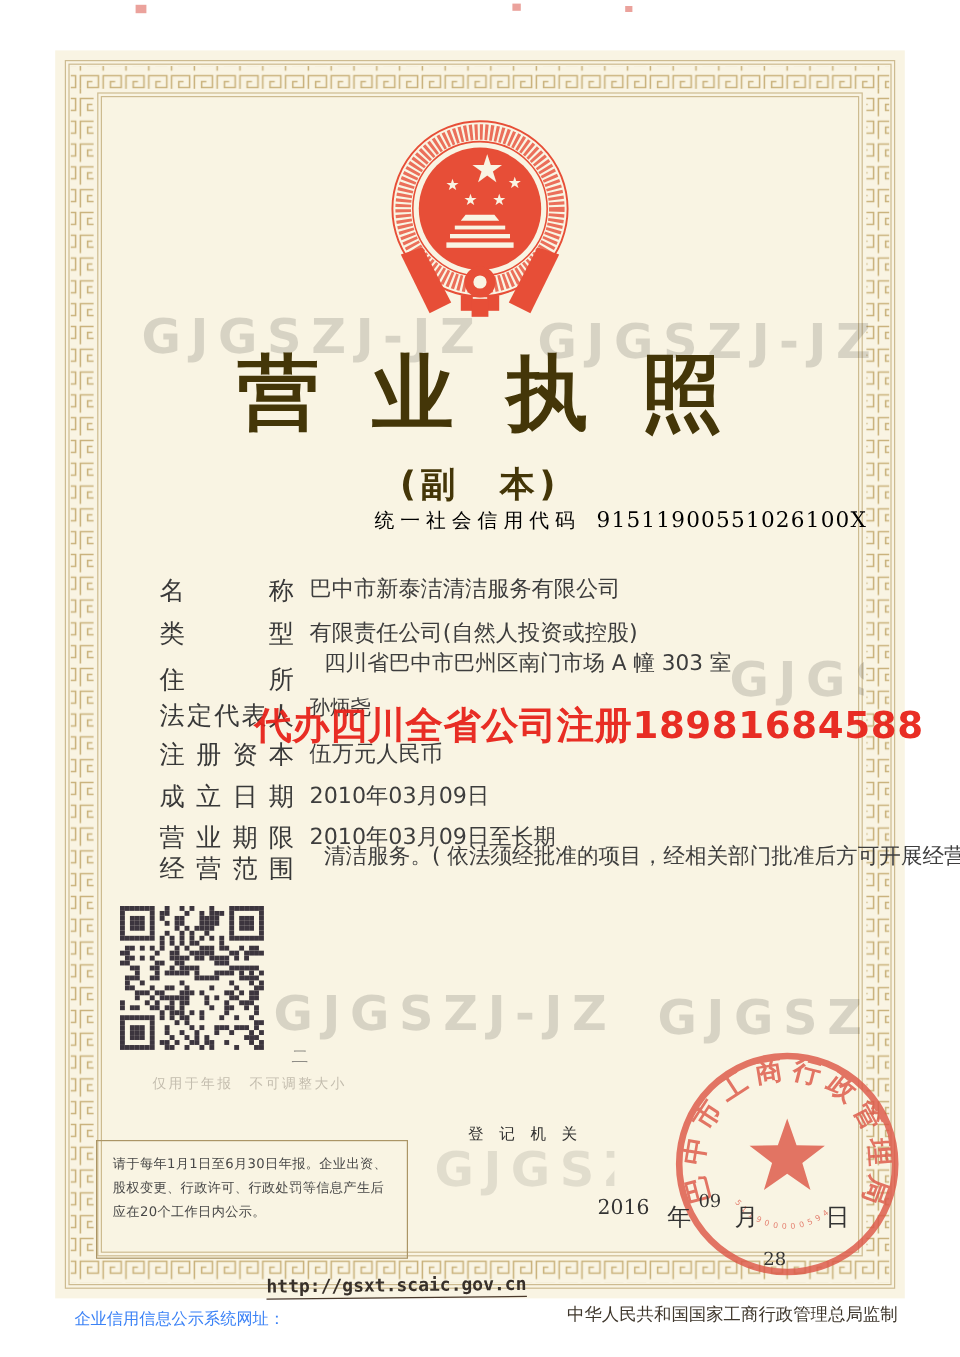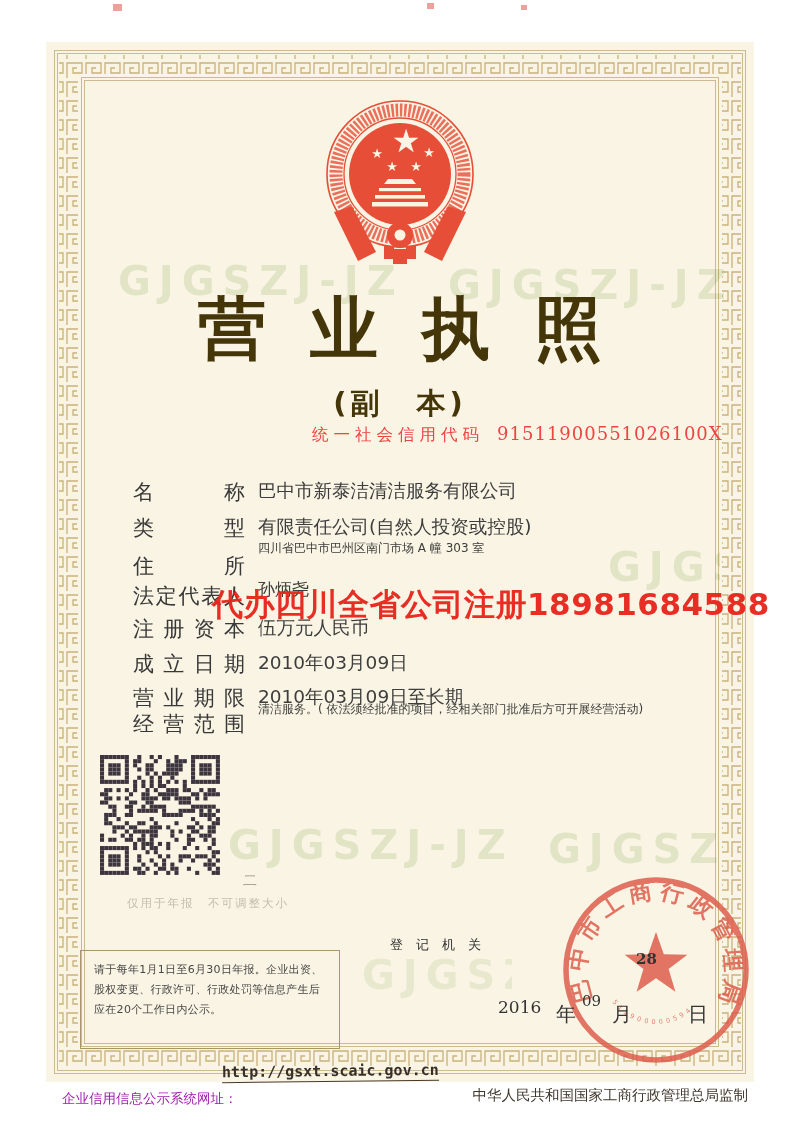--- a/index.html
+++ b/index.html
@@ -1,50 +1,50 @@
 <!DOCTYPE html>
 <html><head>
 <meta charset="utf-8">
 <style>
   html,body{margin:0;padding:0;background:#fff;}
   body{font-family:"DejaVu Sans",sans-serif;}
   #page{position:relative;width:800px;height:1131px;background:#ffffff;overflow:hidden;}
   #paper{position:absolute;left:46px;top:42px;width:708px;height:1040px;background:#f9f4e3;}
   .abs{position:absolute;}
   
-  .gw{position:absolute;font-weight:bold;font-size:40px;letter-spacing:8px;color:#4d7c0f;opacity:0.13;white-space:nowrap;overflow:hidden;}
+  .gw{position:absolute;font-weight:bold;font-size:40px;letter-spacing:8px;color:#000000;opacity:0.13;white-space:nowrap;overflow:hidden;}
   
   #title{position:absolute;left:0;top:295px;width:800px;text-align:center;font-size:68px;line-height:1;font-weight:700;color:#443608;letter-spacing:44px;text-indent:44px;white-space:nowrap;}
   #subtitle{position:absolute;left:0;top:384px;width:800px;text-align:center;font-size:29px;font-weight:700;color:#443608;letter-spacing:4px;}
-  #creditline{position:absolute;left:312px;top:423px;white-space:nowrap;color:#ef4444;text-align:center;}
+  #creditline{position:absolute;left:312px;top:423px;white-space:nowrap;color:#000000;text-align:center;}
   #creditline .lbl{font-size:16.5px;letter-spacing:5px;}
   #creditline .code{font-family:"DejaVu Serif",serif;font-size:18px;letter-spacing:1px;margin-left:8px;}
   
   .frow{position:absolute;white-space:nowrap;}
   .flabel{position:absolute;left:133px;width:112px;display:inline-block;font-size:21px;color:#383838;text-align:justify;text-align-last:justify;font-weight:500;}
   .fvalue{position:absolute;left:258px;font-size:18.5px;color:#3d3d3d;font-weight:500;}
-  .fvalue.small{font-size:12px;}
+  .fvalue.small{font-size:18px;margin-left:12px;}
   
   #adwm{position:absolute;left:212px;top:584px;font-size:31px;font-weight:700;color:#e8231a;letter-spacing:0.5px;white-space:nowrap;opacity:0.95;}
   
   #qrbox{position:absolute;left:100px;top:755px;width:120px;height:120px;}
   #qrcaption{position:absolute;left:243px;top:872px;font-size:14px;color:#555;opacity:0.65;}
   #qrnote{position:absolute;left:84px;top:896px;font-size:11.5px;color:#6b6257;opacity:0.38;letter-spacing:2px;white-space:nowrap;padding-left:43px;}
   
   #annualbox{position:absolute;left:80px;top:950px;width:234px;height:88px;border:1.4px solid #ab9566;padding:9px 11px 0 13px;}
   #annualbox .t{font-size:11px;line-height:1.8;color:#474747;font-weight:500;letter-spacing:0.3px;}
   
   #authority{position:absolute;left:390px;top:936px;font-size:13px;letter-spacing:13px;color:#303030;font-weight:500;white-space:nowrap;}
   .dt{position:absolute;color:#333;white-space:nowrap;}
   .dt.cjk{font-size:20px;}
   .dt.num{font-family:"DejaVu Serif",serif;font-size:15px;}
   .dt.year{font-family:"DejaVu Serif",serif;font-size:17px;}
   
   #url{position:absolute;left:222px;top:1062px;font-family:"DejaVu Sans Mono",monospace;font-size:15px;font-weight:700;color:#37302a;border-bottom:1.5px solid #49382a;padding-bottom:1px;transform:rotate(-0.6deg);white-space:nowrap;}
-  #sitelabel{position:absolute;left:62px;top:1090px;font-size:13.5px;color:#a21caf;white-space:nowrap;}
+  #sitelabel{position:absolute;left:62px;top:1090px;font-size:13.5px;color:#3b82f6;white-space:nowrap;}
   #producer{position:absolute;right:52px;top:1086px;font-size:14.5px;color:#3f372c;font-weight:500;white-space:nowrap;}
   .speck{position:absolute;background:#d8453a;opacity:0.5;}
 </style>
 </head>
 <body>
 
 <div id="page">
 
   <div id="paper"></div>
 
@@ -550,20 +550,20 @@
     <polygon fill="#dd5848" points="100,62 107.8,84.3 131.4,84.8 112.6,99.1 119.4,121.7 100,108.2 80.6,121.7 87.4,99.1 68.6,84.8 92.2,84.3"></polygon>
     <text font-size="6.5" fill="#dd5848" letter-spacing="3.5" opacity="0.9" font-family="DejaVu Sans, sans-serif">
       <textPath href="#sealDigits" startOffset="6">511900000594</textPath>
     </text>
   </svg>
 
   <span class="dt year" style="left:498px;top:997px;">2016</span>
   <span class="dt cjk" style="left:556px;top:1001px;">年</span>
   <span class="dt num" style="left:582px;top:992px;">09</span>
   <span class="dt cjk" style="left:612px;top:1001px;">月</span>
-  <span class="dt num" style="left:636px;top:950px;font-weight:bold;">28</span>
+  <span class="dt num" style="left:636px;top:1040px;">28</span>
   <span class="dt cjk" style="left:688px;top:1001px;">日</span>
 
   <div id="url">http://gsxt.scaic.gov.cn</div>
   <div id="sitelabel">企业信用信息公示系统网址：</div>
   <div id="producer">中华人民共和国国家工商行政管理总局监制</div>
 
 </div>
 
 </body></html>

